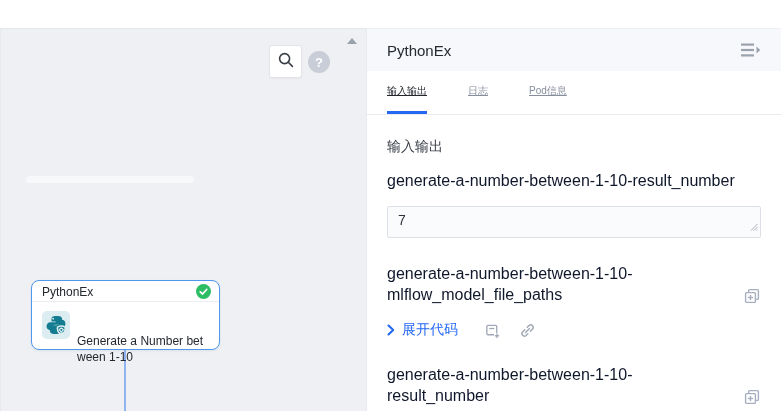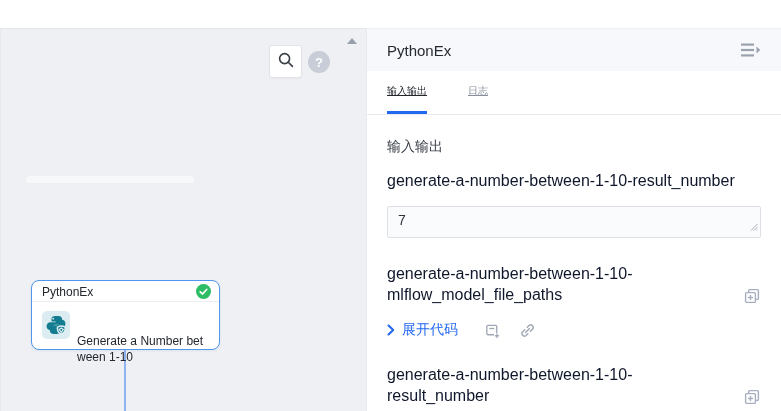--- a/index.html
+++ b/index.html
@@ -124,20 +124,21 @@
           <rect x="0" y="6.9" width="13" height="2.2" fill="#9aa2ae"></rect>
           <rect x="0" y="12.3" width="13" height="2.2" fill="#9aa2ae"></rect>
           <path d="M15.5 4.6 L19.3 8 L15.5 11.4 Z" fill="#9aa2ae"></path>
         </svg>
       </span>
     </div>
 
     <div class="tabs">
       <span class="tab active">输入输出</span>
       <span class="tab">日志</span>
+      <span class="tab">Pod信息</span>
     </div>
 
     <div class="content">
       <div class="section-title">输入输出</div>
 
       <div class="param-label">generate-a-number-between-1-10-result_number</div>
       <div class="value-wrap">
         <textarea readonly="" style="">7</textarea>
         <span class="resize-grip">
           <svg width="9" height="9" viewBox="0 0 9 9">

